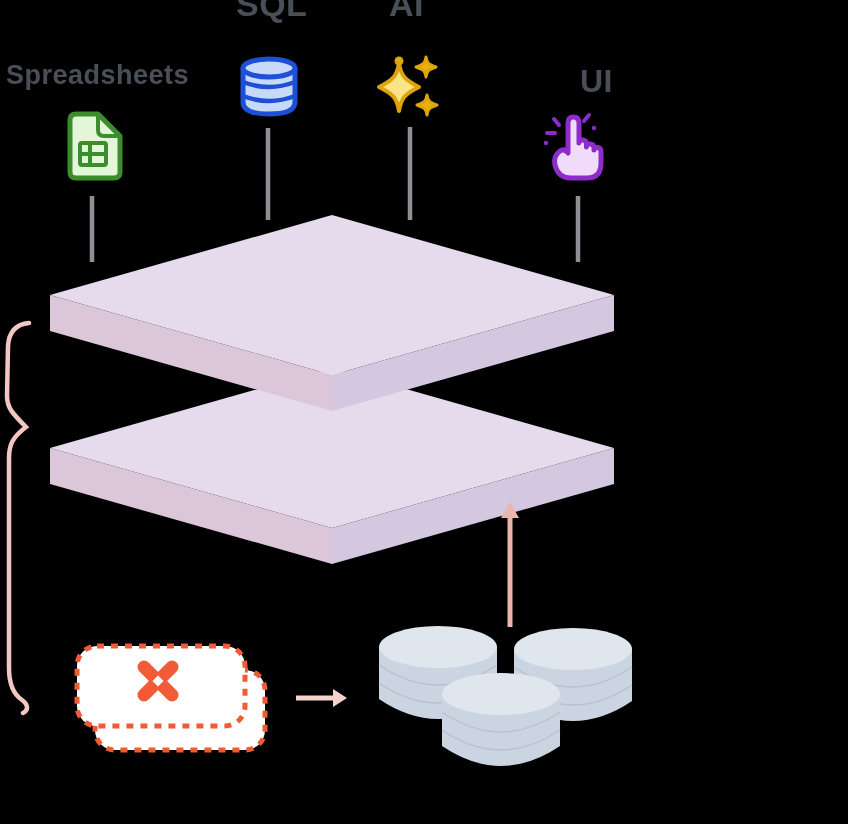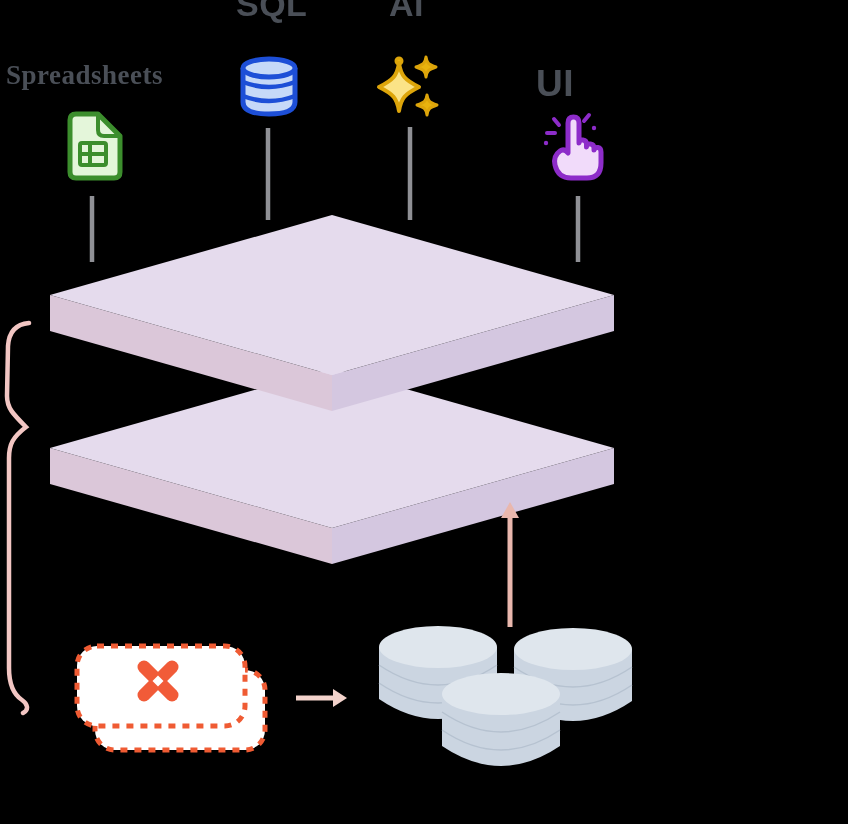--- a/index.html
+++ b/index.html
@@ -5,24 +5,24 @@
   html,body{margin:0;padding:0;background:#000;}
   .stage{
     position:relative;width:848px;height:824px;overflow:hidden;
     background:var(--bg,#000);
     font-family:"Liberation Sans", sans-serif;
   }
   .label{
     position:absolute;font-weight:700;color:var(--label,#4a4f57);
     white-space:nowrap;letter-spacing:.5px;
   }
-  #lbl-spreadsheets{left:6px;top:60px;font-size:27px;font-family:Liberation Serif, serif;}
+  #lbl-spreadsheets{left:6px;top:60px;font-size:27px;}
   #lbl-sql{left:236px;top:-15px;font-size:34px;}
   #lbl-ai{left:389px;top:-15px;font-size:34px;}
-  #lbl-ui{left:536px;top:63px;font-size:37px;}
+  #lbl-ui{left:580px;top:63px;font-size:32px;}
 
   .conn{stroke:var(--connector);stroke-width:4.5;}
   .brace{stroke:var(--brace);stroke-width:4.5;fill:none;stroke-linecap:round;}
   .slab-top{fill:var(--slab-top);}
   .slab-left{fill:var(--slab-left);}
   .slab-right{fill:var(--slab-right);}
   .card{fill:var(--card-fill);stroke:var(--card-border);stroke-width:5;stroke-dasharray:7 7;}
   .xstroke{stroke:var(--x-logo);stroke-width:13;stroke-linecap:round;fill:none;}
   .disk-body{fill:var(--disk-side);}
   .disk-cap{fill:var(--disk-top);}

